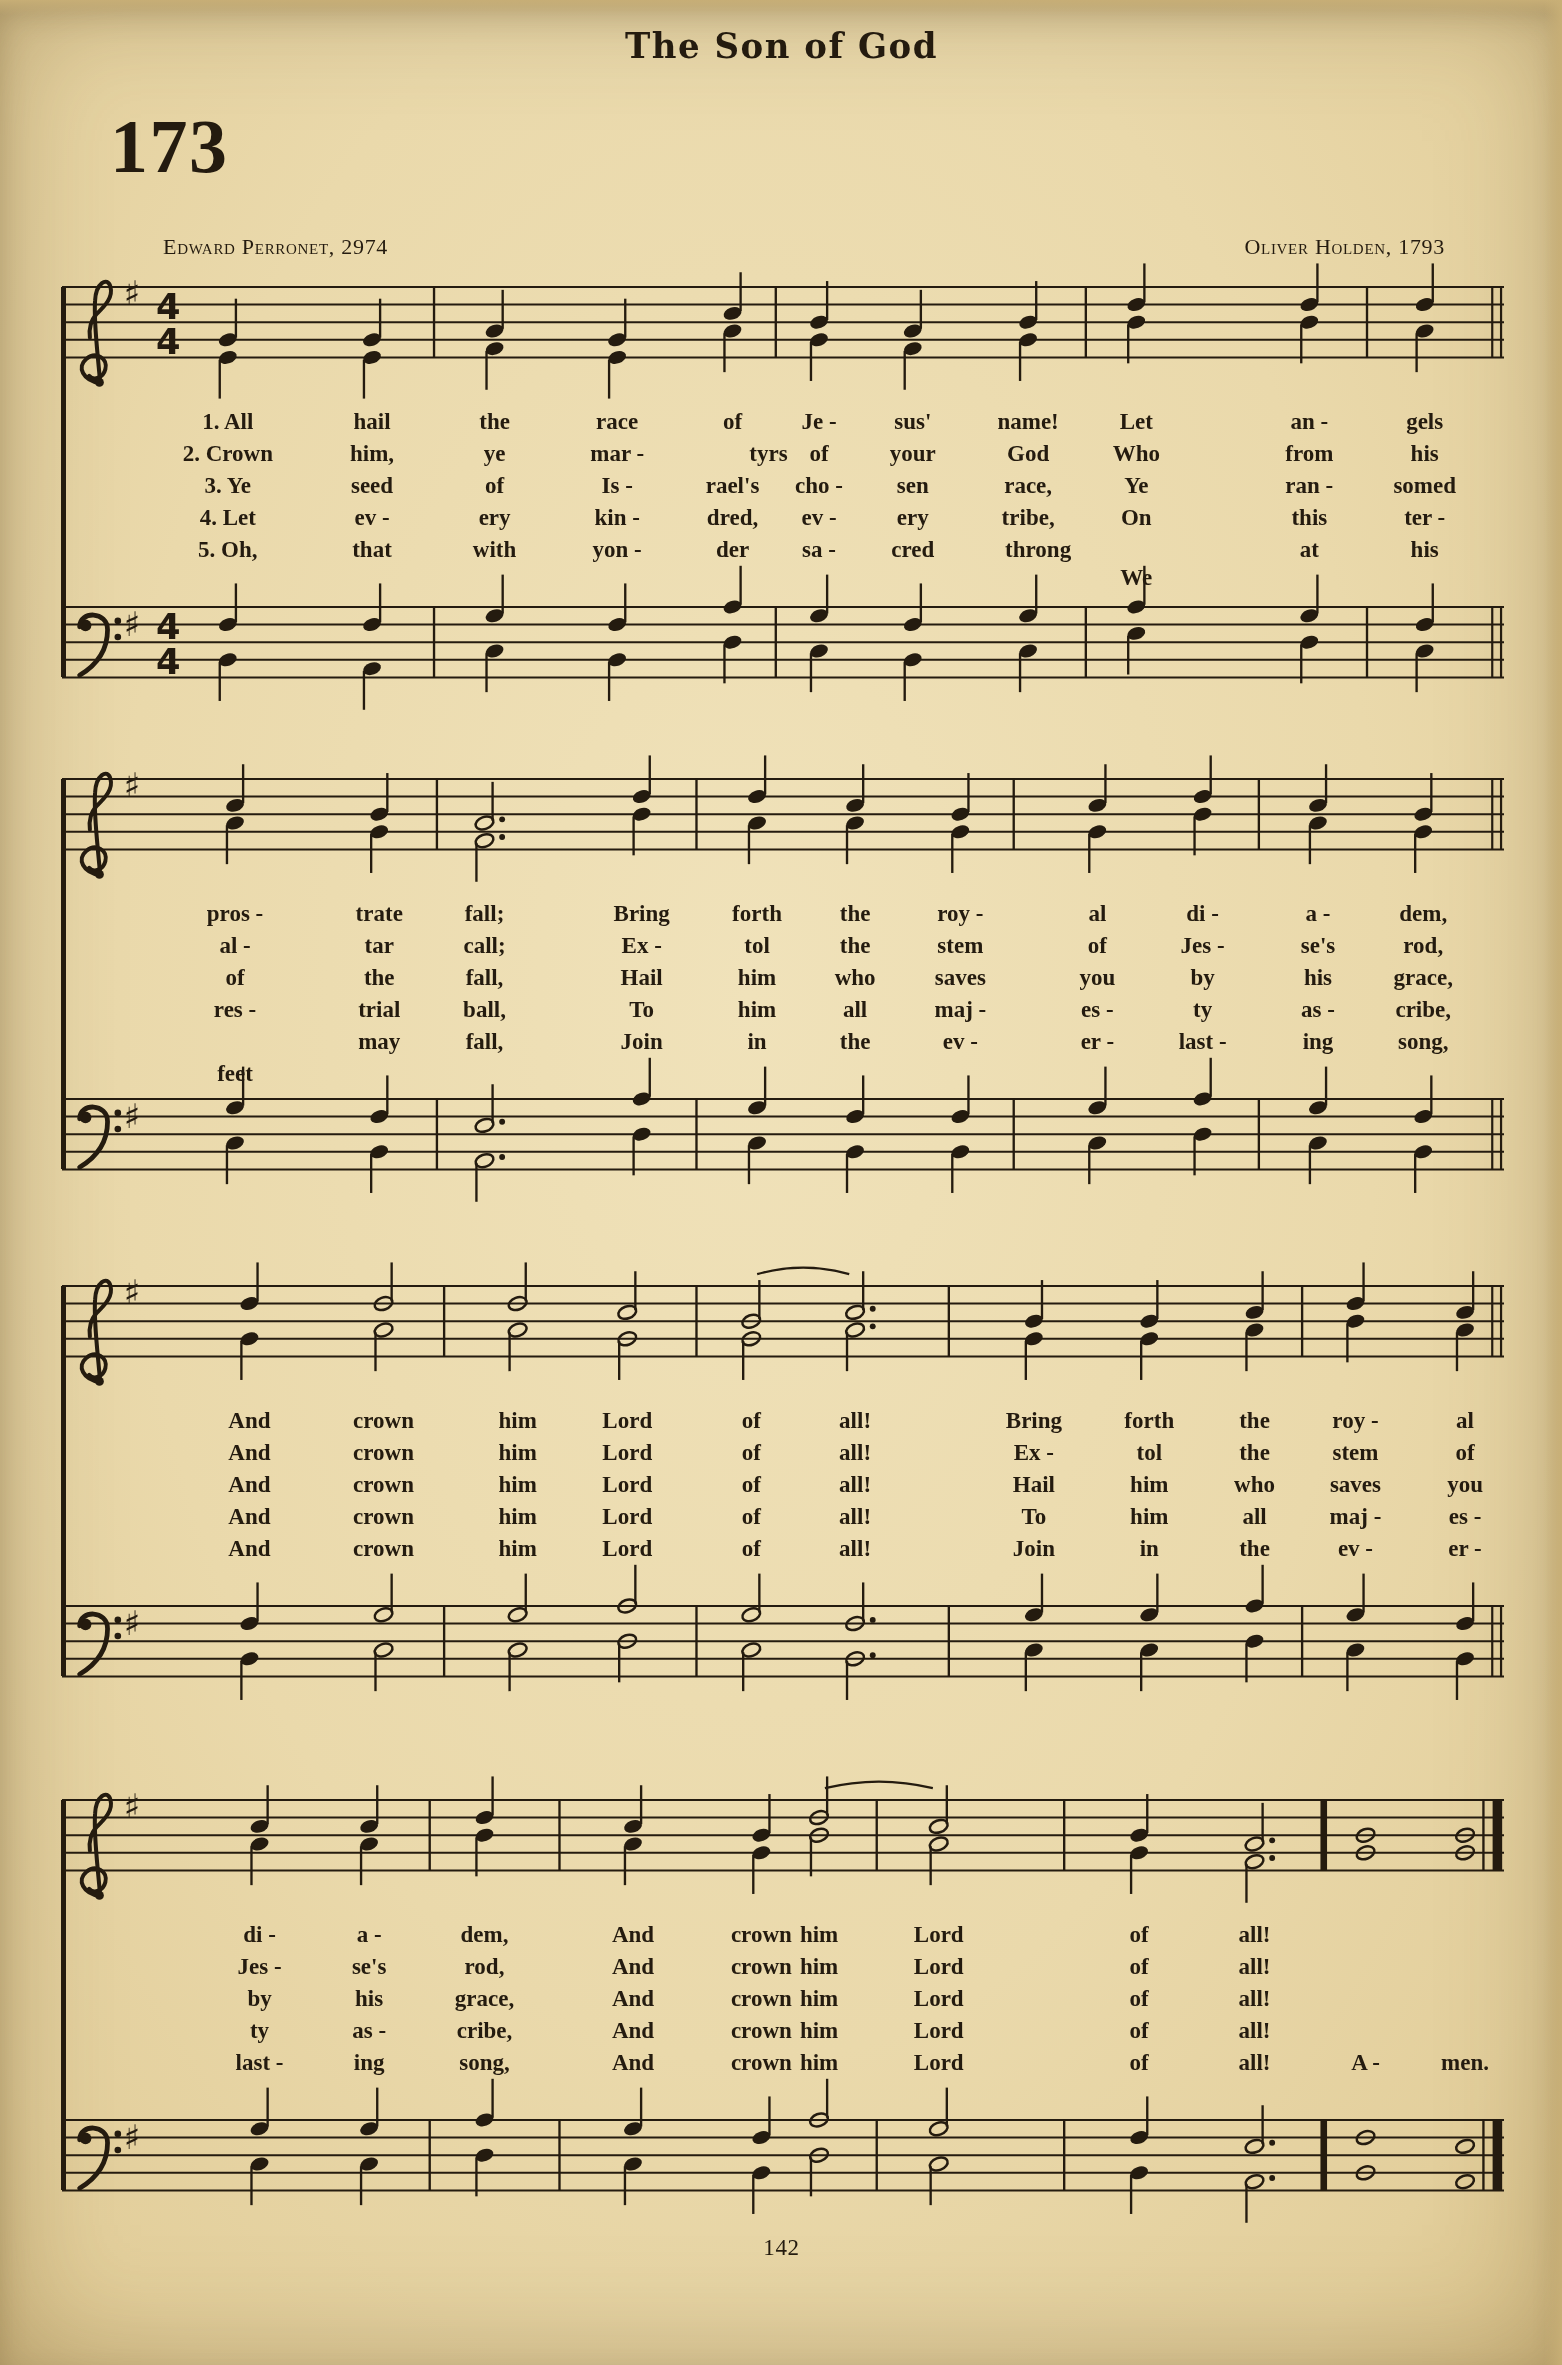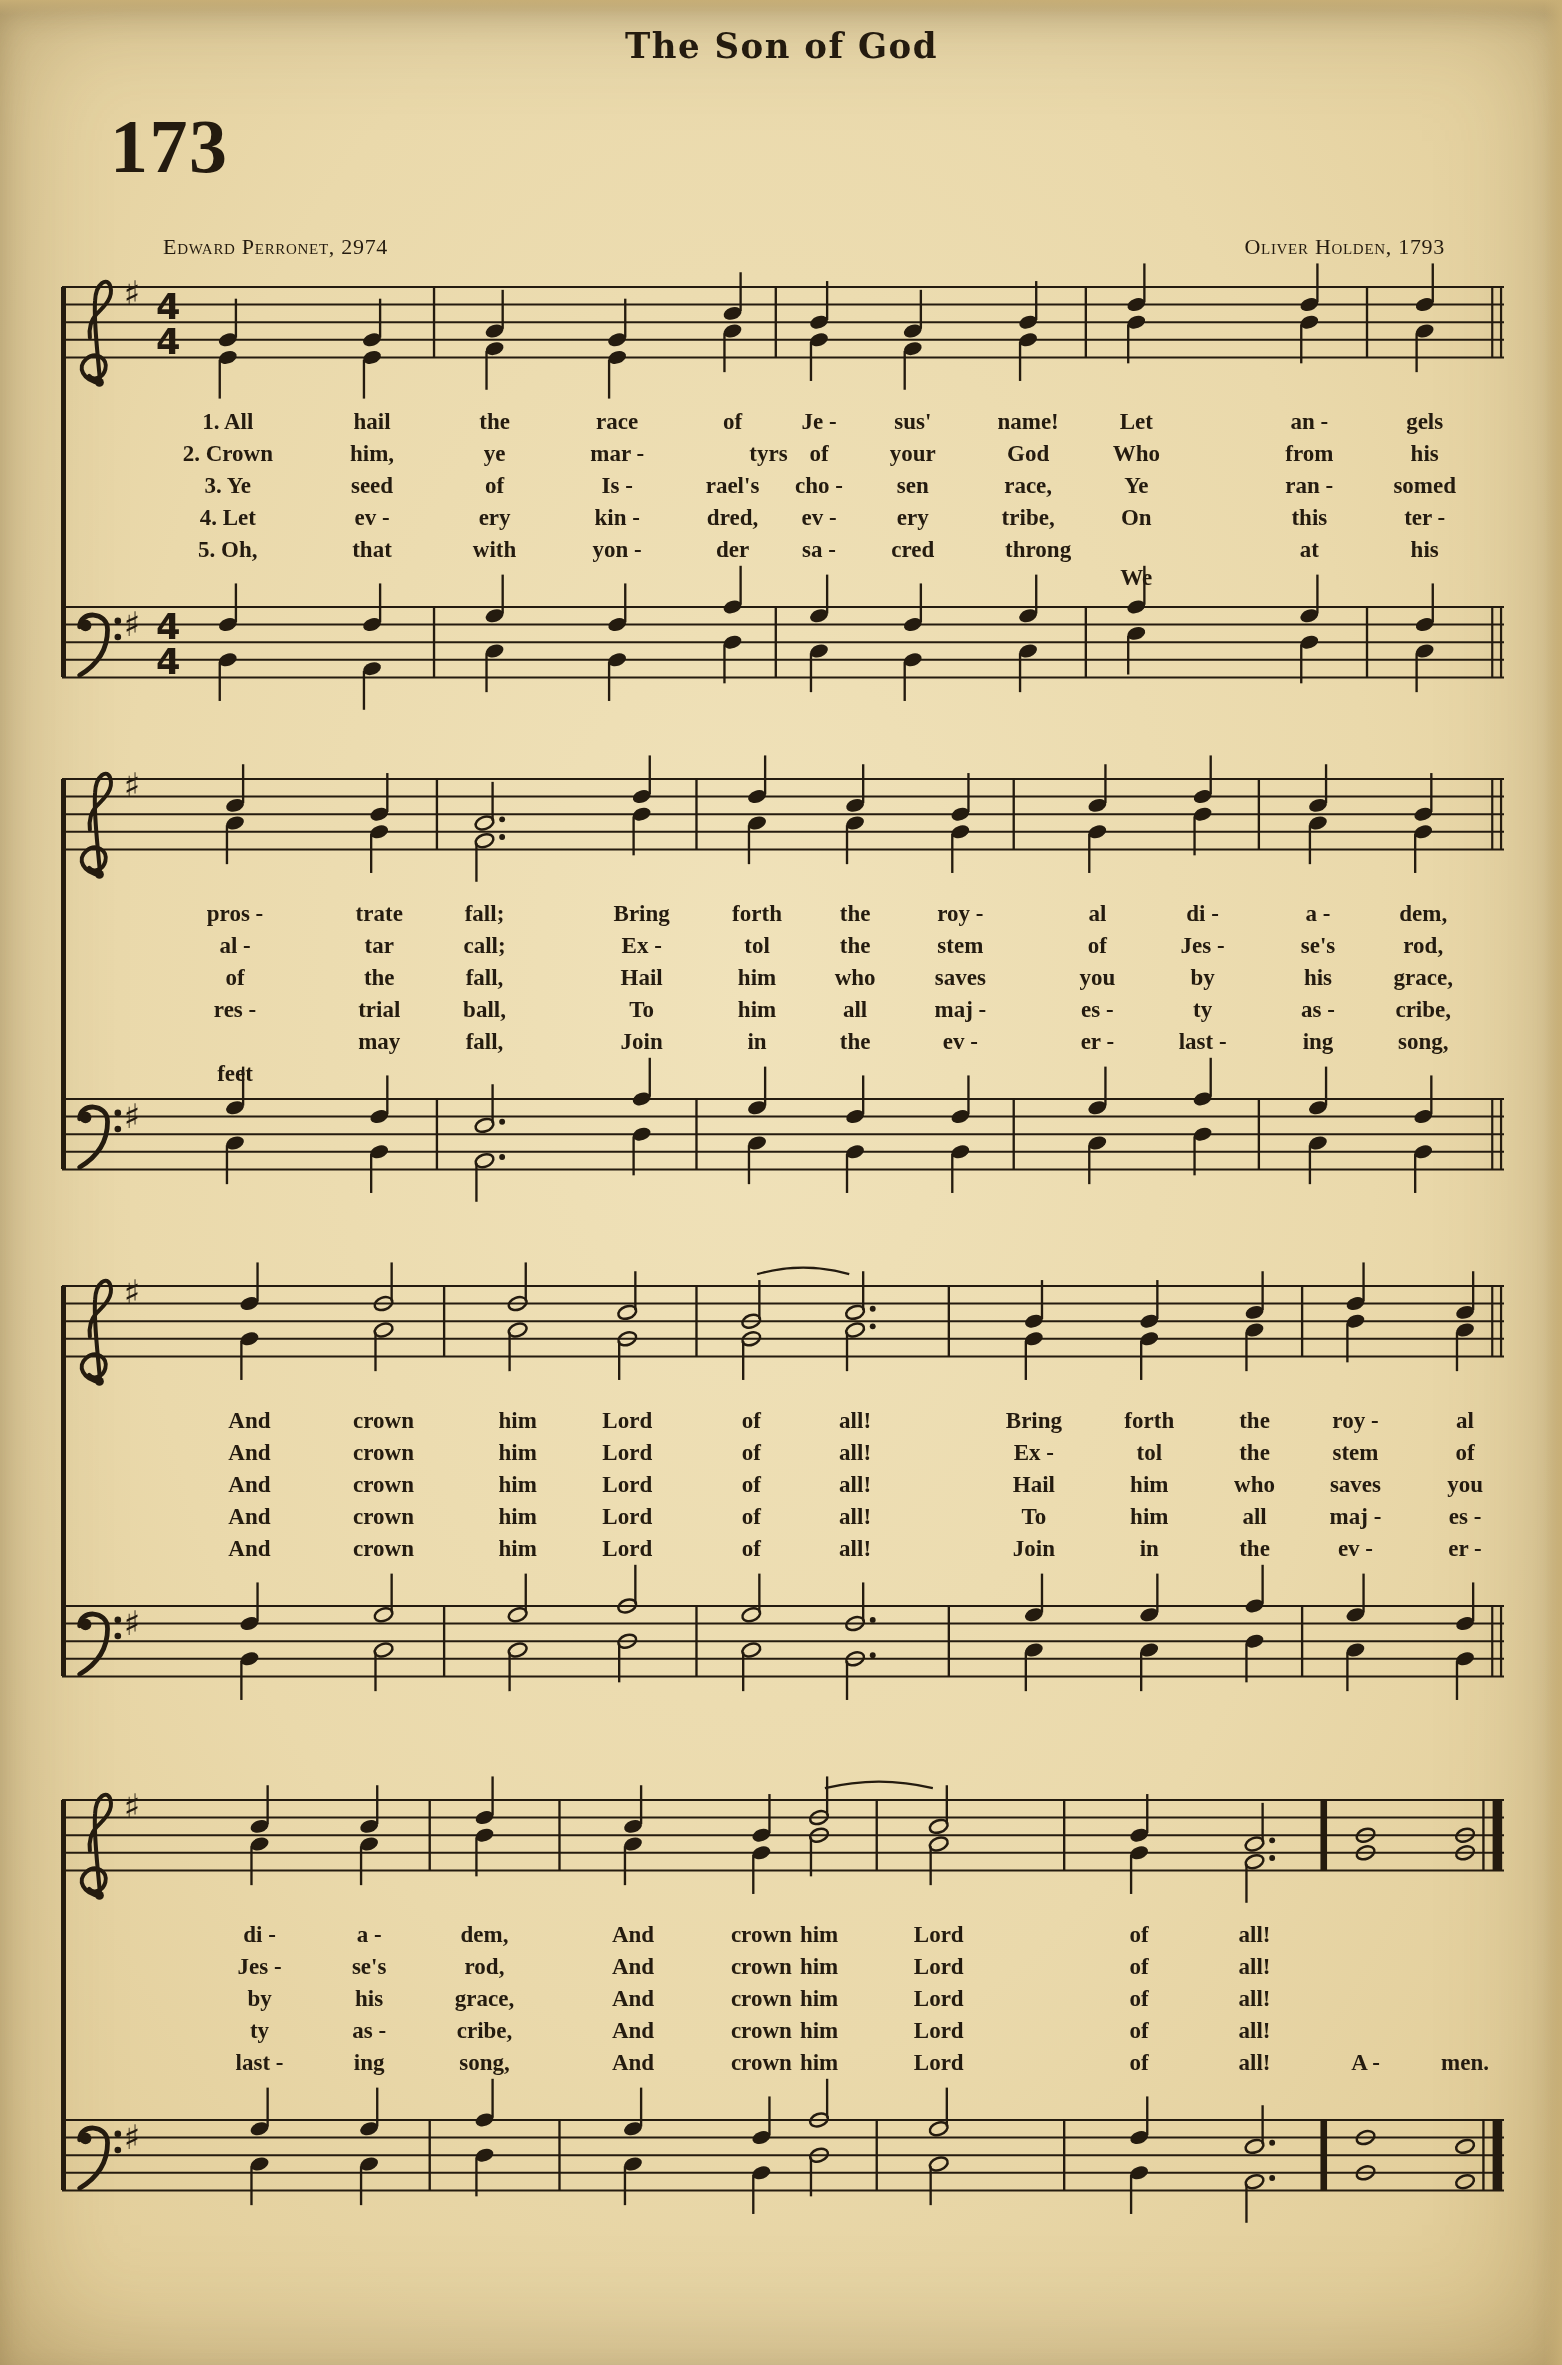--- a/index.html
+++ b/index.html
@@ -850,14 +850,15 @@
             <circle cx="1647.4009999999998" cy="114" r="4" fill="#241b0f"></circle>
             <ellipse cx="1774.5520000000001" cy="59" rx="12.5" ry="8.2" transform="rotate(-20 1774.5520000000001 59)" fill="none" stroke="#241b0f" stroke-width="3.4"></ellipse>
             <ellipse cx="1774.5520000000001" cy="107" rx="12.5" ry="8.2" transform="rotate(-20 1774.5520000000001 107)" fill="none" stroke="#241b0f" stroke-width="3.4"></ellipse>
             <ellipse cx="1909.999" cy="71" rx="12.5" ry="8.2" transform="rotate(-20 1909.999 71)" fill="none" stroke="#241b0f" stroke-width="3.4"></ellipse>
             <ellipse cx="1909.999" cy="119" rx="12.5" ry="8.2" transform="rotate(-20 1909.999 119)" fill="none" stroke="#241b0f" stroke-width="3.4"></ellipse>
           </svg>
         </div>
       </div>
     </div>
 
+  <div class="page-number">142</div>
 </div>
 
 
 </body></html>

